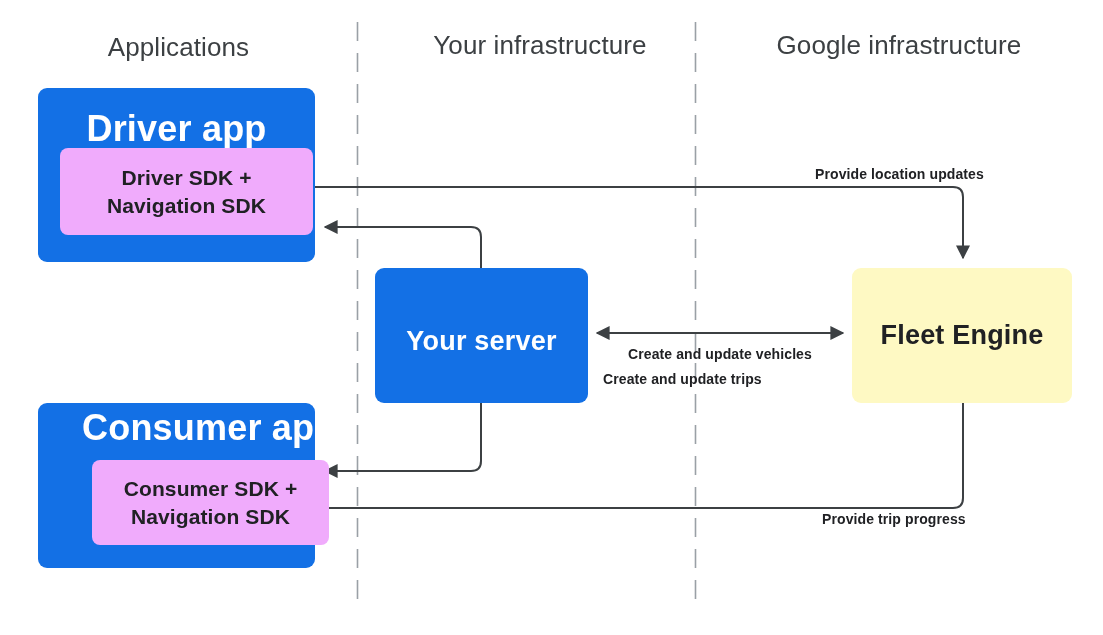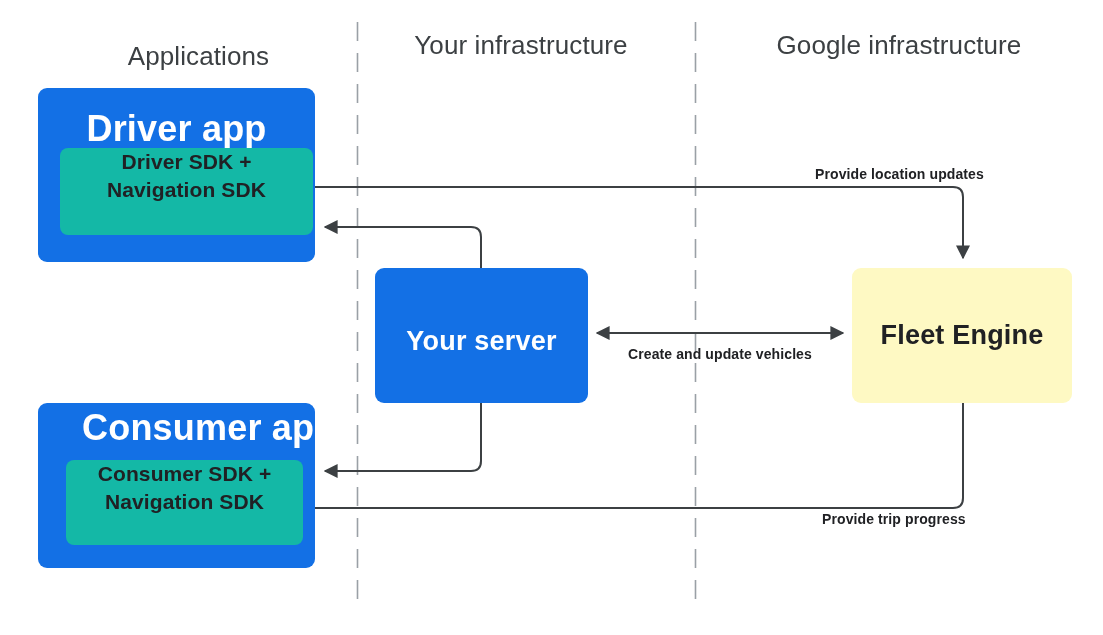--- a/index.html
+++ b/index.html
@@ -25,22 +25,22 @@
 
   .col-header {
     position: absolute;
     text-align: center;
     font-size: 26px;
     font-weight: 400;
     color: #3c4043;
     letter-spacing: 0.1px;
     white-space: nowrap;
   }
-  #header-applications { left: 0px;   top: 41px; width: 357px; margin-left: 20px; }
-  #header-your-infra   { left: 352px; top: 30px; width: 338px; }
+  #header-applications { left: 0px;   top: 32px; width: 357px; }
+  #header-your-infra   { left: 371px; top: 30px; width: 338px; }
   #header-google-infra { left: 695px; top: 30px; width: 408px; }
 
   .node {
     position: absolute;
     box-sizing: border-box;
     border-radius: 9px;
   }
   .node-blue   { background: #1370e5; }
   .node-yellow { background: #fef9c3; }
 
@@ -51,39 +51,40 @@
     text-align: center;
     color: #ffffff;
     font-size: 36px;
     font-weight: bold;
     letter-spacing: 0.2px;
     white-space: nowrap;
   }
   .sdk-box {
     position: absolute;
     box-sizing: border-box;
-    background: #14b8a6;
+    background: #f0abfc;
     border-radius: 8px;
     display: flex;
     flex-direction: column;
     align-items: center;
+    justify-content: center;
     color: #202124;
     font-size: 21px;
     font-weight: bold;
     line-height: 1.32;
     text-align: center;
     letter-spacing: 0.1px;
   }
 
   #node-driver-app   { left: 38px; top: 88px;  width: 277px; height: 174px; }
   #node-consumer-app { left: 38px; top: 403px; width: 277px; height: 165px; }
   #driver-app-title   { top: 20px; }
   #consumer-app-title { top: 4px; padding-left: 44px; }
   #sdk-driver   { left: 22px; top: 60px; width: 253px; height: 87px; }
-  #sdk-consumer { left: 28px; top: 57px; width: 237px; height: 85px; }
+  #sdk-consumer { left: 54px; top: 57px; width: 237px; height: 85px; }
 
   #node-your-server {
     left: 375px; top: 268px; width: 213px; height: 135px;
     display: flex; align-items: center; justify-content: center;
   }
   #node-your-server .node-label {
     color: #ffffff; font-size: 27px; font-weight: bold;
     letter-spacing: 0.2px; white-space: nowrap; margin-top: 11px;
   }
   #node-fleet-engine {
@@ -161,14 +162,15 @@
     <span class="node-label">Your server</span>
   </div>
 
   <div class="node node-yellow" id="node-fleet-engine">
     <span class="node-label">Fleet Engine</span>
   </div>
 
   <div class="edge-label" id="label-location-updates">Provide location updates</div>
   <div class="edge-label" id="label-trip-progress">Provide trip progress</div>
   <div class="edge-label" id="label-create-vehicles">Create and update vehicles</div>
+  <div class="edge-label" id="label-create-trips">Create and update trips</div>
 
 </div>
 
 </body></html>

